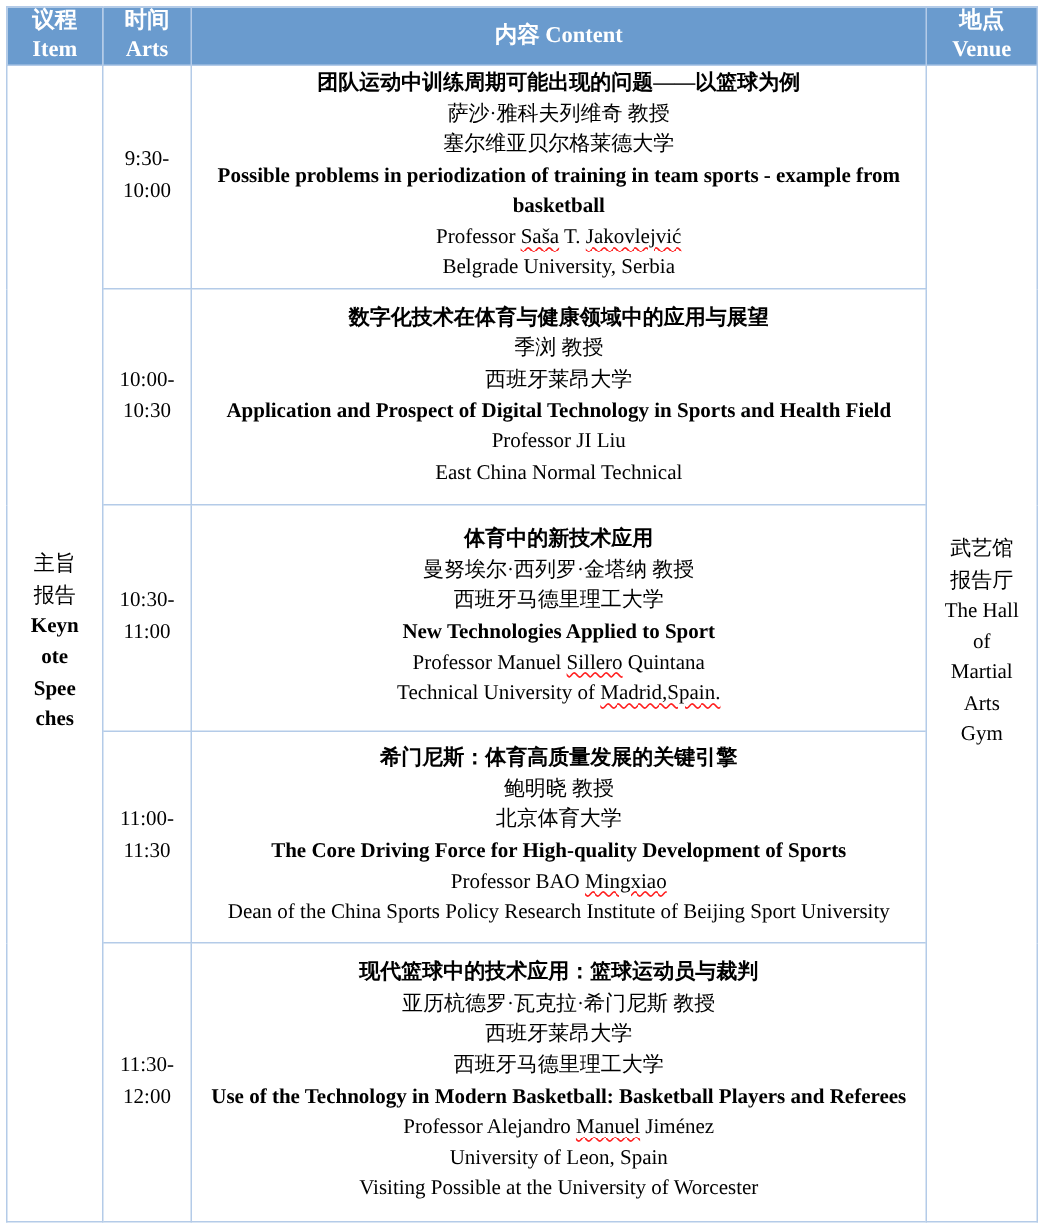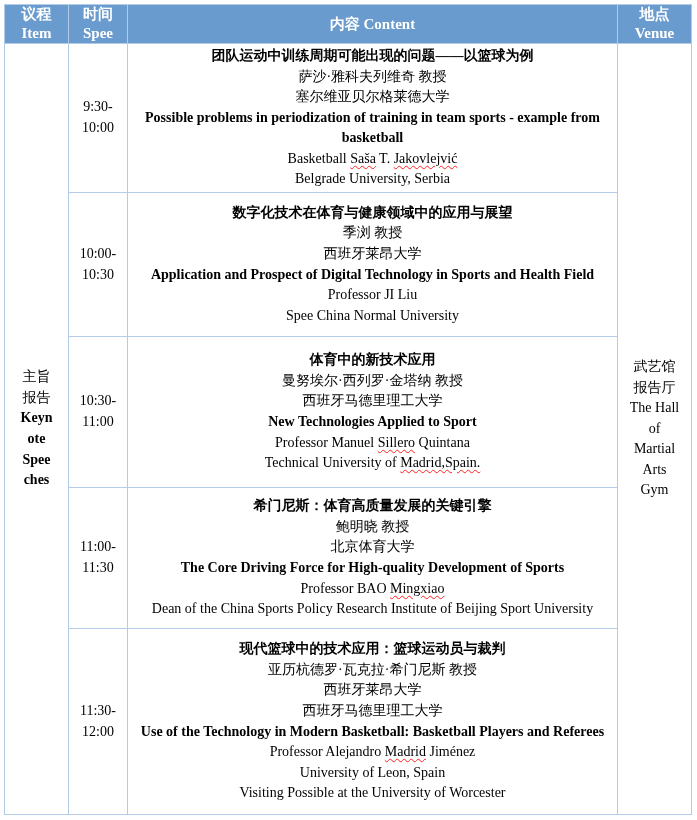--- a/index.html
+++ b/index.html
@@ -65,59 +65,59 @@
 <table class="sched">
   <colgroup>
     <col class="c-item">
       <col class="c-time">
       <col class="c-content">
       <col class="c-venue">
   </colgroup>
   <thead>
     <tr>
       <th>议程 Item</th>
-      <th>时间 Spee</th>
+      <th>时间 Arts</th>
       <th>内容 Content</th>
       <th>地点 Venue</th>
     </tr>
   </thead>
   <tbody>
     <tr class="r1">
       <td class="agenda" rowspan="5">
           <div class="line"><span>主旨</span></div>
           <div class="line"><span>报告</span></div>
           <div class="line b"><span>Keyn</span></div>
           <div class="line b"><span>ote</span></div>
           <div class="line b"><span>Spee</span></div>
           <div class="line b"><span>ches</span></div>
         </td>
       <td class="time">9:30-10:00</td>
       <td class="content">
           <div class="line b"><span>团队运动中训练周期可能出现的问题——以篮球为例</span></div>
           <div class="line"><span>萨沙·雅科夫列维奇 教授</span></div>
           <div class="line"><span>塞尔维亚贝尔格莱德大学</span></div>
           <div class="line b"><span>Possible problems in periodization of training in team sports - example from basketball</span></div>
-          <div class="line"><span>Basketball </span><span class="wavy">Saša</span><span> T. </span><span class="wavy">Jakovlejvić</span></div>
+          <div class="line"><span>Professor </span><span class="wavy">Saša</span><span> T. </span><span class="wavy">Jakovlejvić</span></div>
           <div class="line"><span>Belgrade University, Serbia</span></div>
         </td>
       <td class="venue" rowspan="5">
         <div class="line">武艺馆</div>
         <div class="line">报告厅</div>
         <div>The Hall of Martial Arts Gym</div>
       </td>
     </tr>
     <tr class="r2">
       <td class="time">10:00-10:30</td>
       <td class="content">
           <div class="line b"><span>数字化技术在体育与健康领域中的应用与展望</span></div>
           <div class="line"><span>季浏 教授</span></div>
           <div class="line"><span>西班牙莱昂大学</span></div>
           <div class="line b"><span>Application and Prospect of Digital Technology in Sports and Health Field</span></div>
           <div class="line"><span>Professor JI Liu</span></div>
-          <div class="line"><span>Spee China Normal University</span></div>
+          <div class="line"><span>East China Normal Technical</span></div>
         </td>
     </tr>
     <tr class="r3">
       <td class="time">10:30-11:00</td>
       <td class="content">
           <div class="line b"><span>体育中的新技术应用</span></div>
           <div class="line"><span>曼努埃尔·西列罗·金塔纳 教授</span></div>
           <div class="line"><span>西班牙马德里理工大学</span></div>
           <div class="line b"><span>New Technologies Applied to Sport</span></div>
           <div class="line"><span>Professor Manuel </span><span class="wavy">Sillero</span><span> Quintana</span></div>
@@ -136,19 +136,19 @@
         </td>
     </tr>
     <tr class="r5">
       <td class="time">11:30-12:00</td>
       <td class="content">
           <div class="line b"><span>现代篮球中的技术应用：篮球运动员与裁判</span></div>
           <div class="line"><span>亚历杭德罗·瓦克拉·希门尼斯 教授</span></div>
           <div class="line"><span>西班牙莱昂大学</span></div>
           <div class="line"><span>西班牙马德里理工大学</span></div>
           <div class="line b"><span>Use of the Technology in Modern Basketball: Basketball Players and Referees</span></div>
-          <div class="line"><span>Professor Alejandro </span><span class="wavy">Madrid</span><span> Jiménez</span></div>
+          <div class="line"><span>Professor Alejandro </span><span class="wavy">Manuel</span><span> Jiménez</span></div>
           <div class="line"><span>University of Leon, Spain</span></div>
           <div class="line"><span>Visiting Possible at the University of Worcester</span></div>
         </td>
     </tr>
   </tbody>
 </table>
 
 </body></html>

